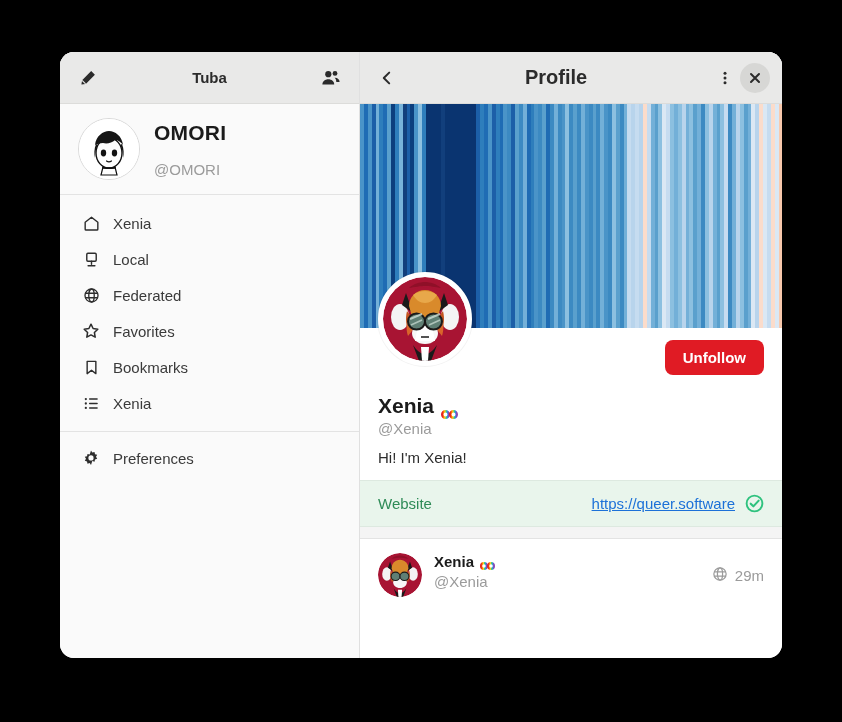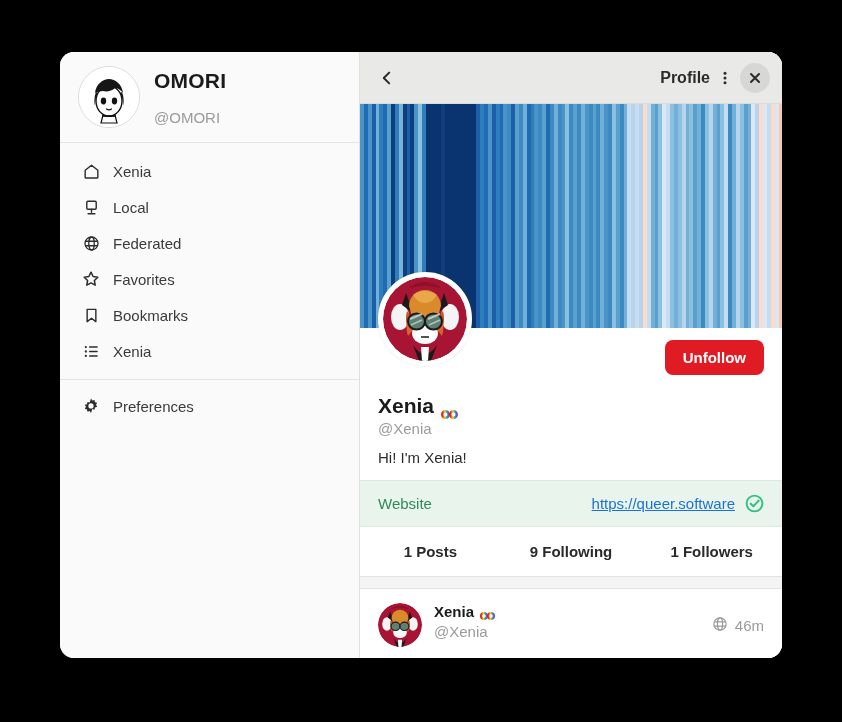--- a/index.html
+++ b/index.html
@@ -109,22 +109,22 @@
     background: #e9e9e8;
     border-bottom: 1px solid #dcdcda;
     display: flex;
     align-items: center;
     padding: 0 12px;
     flex: none;
     z-index: 5;
   }
   .main-header .mtitle {
     flex: 1;
-    text-align: right;
-    font-size: 16px;
+    text-align: center;
+    font-size: 20px;
     font-weight: bold;
     color: #2b2b2b;
   }
   .mbtn {
     width: 30px; height: 30px;
     display: flex; align-items: center; justify-content: center;
     color: #2b2b2b;
     border-radius: 50%;
     cursor: pointer;
   }
@@ -238,20 +238,37 @@
   .inf { width: 17px; height: 11px; flex: none; }
   .inf-post { width: 15px; height: 10px; flex: none; }
 </style>
 </head>
 <body>
 
 <div id="window">
 
   <aside id="sidebar">
 
+    <div class="side-header">
+      <div class="hicon">
+        <svg width="18" height="18" viewBox="0 0 18 18" fill="none">
+          <path d="M12.2 2.1l3.7 3.7-9.1 9.1-4.4.7.7-4.4 9.1-9.1z" fill="#2b2b2b"></path>
+          <path d="M3.1 11.4l3.5 3.5" stroke="#e9e9e8" stroke-width="1.1"></path>
+        </svg>
+      </div>
+      <div class="htitle">Tuba</div>
+      <div class="hicon">
+        <svg width="20" height="20" viewBox="0 0 20 20" fill="#2b2b2b">
+          <circle cx="7.3" cy="6.2" r="3.1"></circle>
+          <circle cx="14" cy="5.4" r="2.4"></circle>
+          <path d="M1.4 16.4c0-3.1 2.6-5.2 5.9-5.2s5.9 2.1 5.9 5.2H1.4z"></path>
+          <path d="M14 9.8c2.6 0 4.6 1.7 4.6 4.1h-3.3c0-1.7-.6-3.1-1.7-4.1h.4z"></path>
+        </svg>
+      </div>
+    </div>
 
     <div class="acct">
       <div class="acct-avatar">
         <svg width="60" height="60" viewBox="0 0 60 60">
           <rect width="60" height="60" fill="#ffffff"></rect>
           <g>
             <ellipse cx="30" cy="34" rx="13" ry="15" fill="#fdfdfd" stroke="#111" stroke-width="1.4"></ellipse>
             <path d="M16 26c1-9 8-14 14-14s13 5 14 14c-2-3-5-5-8-5-3 3-8 4-12 3-3 0-6 1-8 2z" fill="#161616"></path>
             <path d="M17 25c-2 5-2 10-1 14 0-6 1-10 3-13l-2-1z" fill="#161616"></path>
             <path d="M43 25c2 5 2 10 1 14 0-6-1-10-3-13l2-1z" fill="#161616"></path>
@@ -543,25 +560,20 @@
         <div class="field-label">Website</div>
         <a class="field-value">https://queer.software</a>
         <span class="verified-check">
           <svg width="19" height="19" viewBox="0 0 20 20" fill="none">
             <circle cx="10" cy="10" r="8.3" stroke="#2ec27e" stroke-width="2"></circle>
             <path d="M6 10.2l2.8 2.8L14.4 7" stroke="#2ec27e" stroke-width="2.2" stroke-linecap="round" stroke-linejoin="round"></path>
           </svg>
         </span>
       </div>
 
-      <div class="stats">
-        <div class="stat">1 Posts</div>
-        <div class="stat">9 Following</div>
-        <div class="stat">1 Followers</div>
-      </div>
 
       <div class="spacer"></div>
 
       <div class="post">
         <div class="post-avatar">
           <svg width="44" height="44" viewBox="0 0 84 84">
             <circle cx="42" cy="42" r="42" fill="#a81433"></circle>
             <ellipse cx="17" cy="40" rx="9" ry="13" fill="#f4f4f4"></ellipse>
             <ellipse cx="67" cy="40" rx="9" ry="13" fill="#f4f4f4"></ellipse>
             <path d="M42 5c5 0 12 2 16 6-5-1-12-2-16-2s-11 1-16 2c4-4 11-6 16-6z" fill="#8f1028"></path>
@@ -588,19 +600,19 @@
           <div class="post-handle">@Xenia</div>
         </div>
         <div class="post-meta">
           <span>
             <svg width="16" height="16" viewBox="0 0 18 18" fill="none" stroke="#9b9b9b" stroke-width="1.4">
               <circle cx="9" cy="9" r="6.9"></circle>
               <ellipse cx="9" cy="9" rx="2.9" ry="6.9"></ellipse>
               <path d="M2.3 6.6h13.4M2.3 11.4h13.4"></path>
             </svg>
           </span>
-          <span>46m</span>
+          <span>29m</span>
         </div>
       </div>
 
     </div>
   </section>
 </div>
 
 </body></html>

